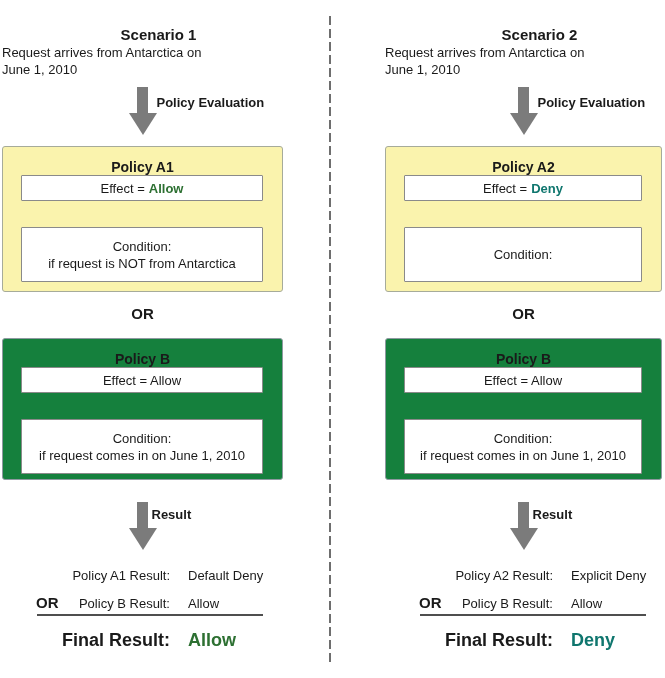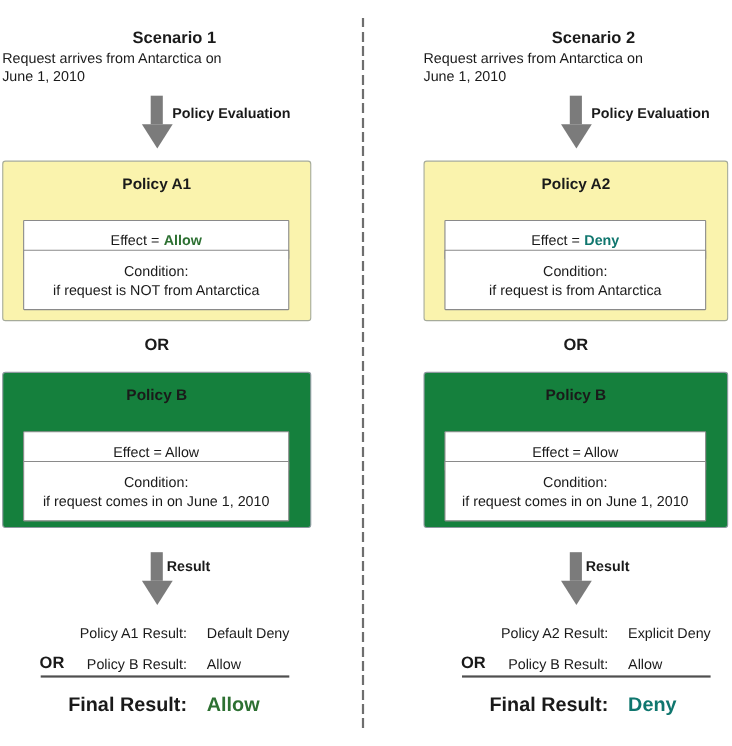--- a/index.html
+++ b/index.html
@@ -65,21 +65,21 @@
   }
   .inner-box {
     position: absolute; left: 18px; right: 19px;
     background: #ffffff;
     border: 1px solid #8a8a8a;
     border-radius: 1px;
     box-sizing: border-box;
     display: flex; align-items: center; justify-content: center;
     text-align: center; font-size: 13px;
   }
-  .effect-box { top: 53px; height: 36px; }
+  .effect-box { top: 28px; height: 26px; }
   .condition-box { top: 80px; height: 55px; flex-direction: column; line-height: 17px; }
   .prefix { margin-right: 4px; }
 
   .or-mid {
     position: absolute; top: 305px; left: 0; width: 100%;
     text-align: center; font-size: 15px; font-weight: bold; line-height: 18px;
   }
 
   .results { position: absolute; top: 568px; left: 0; width: 100%; height: 95px; }
   .res-row { position: absolute; left: 0; width: 100%; height: 17px; font-size: 13px; }
@@ -181,21 +181,20 @@
     <div class="arrow-label label-pe">Policy Evaluation</div>
 
     <div class="policy-box box-a">
       <div class="policy-header">Policy A2</div>
       <div class="inner-box effect-box">
         <span class="prefix">Effect =</span>
         <span class="val-red">Deny</span>
       </div>
       <div class="inner-box condition-box">
         <span>Condition:</span>
-        <span>if request is from Antarctica</span>
       </div>
     </div>
 
     <div class="or-mid">OR</div>
 
     <div class="policy-box box-b">
       <div class="policy-header">Policy B</div>
       <div class="inner-box effect-box">
         <span>Effect = Allow</span>
       </div>

